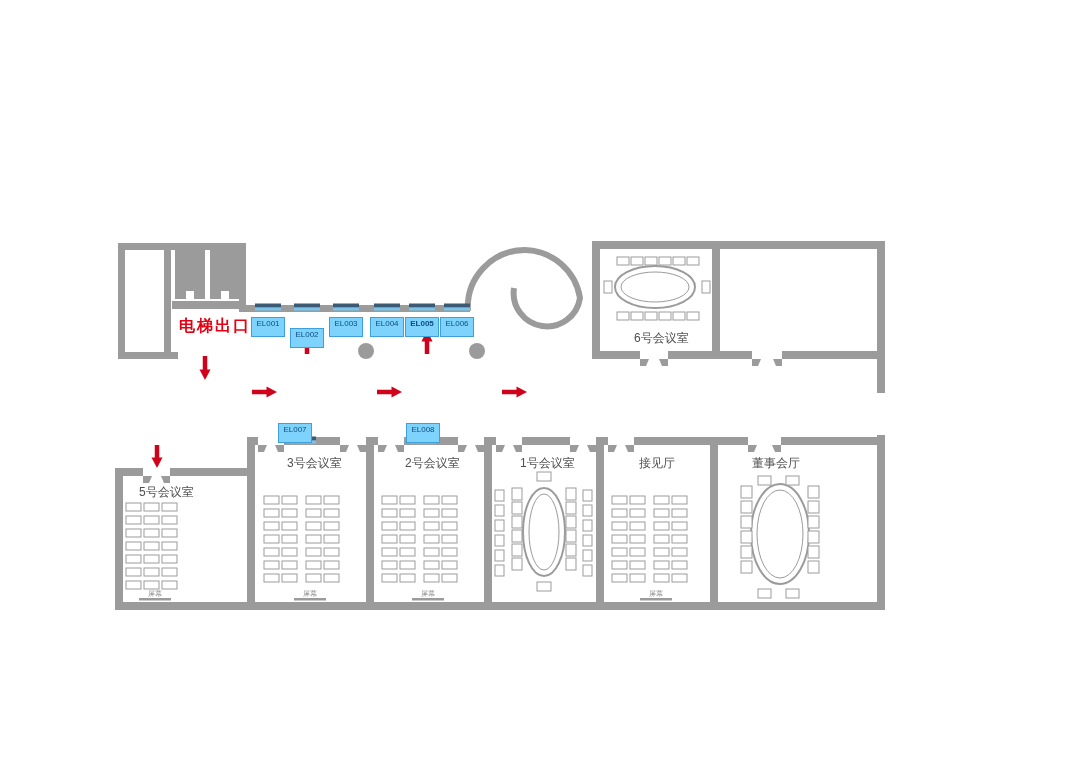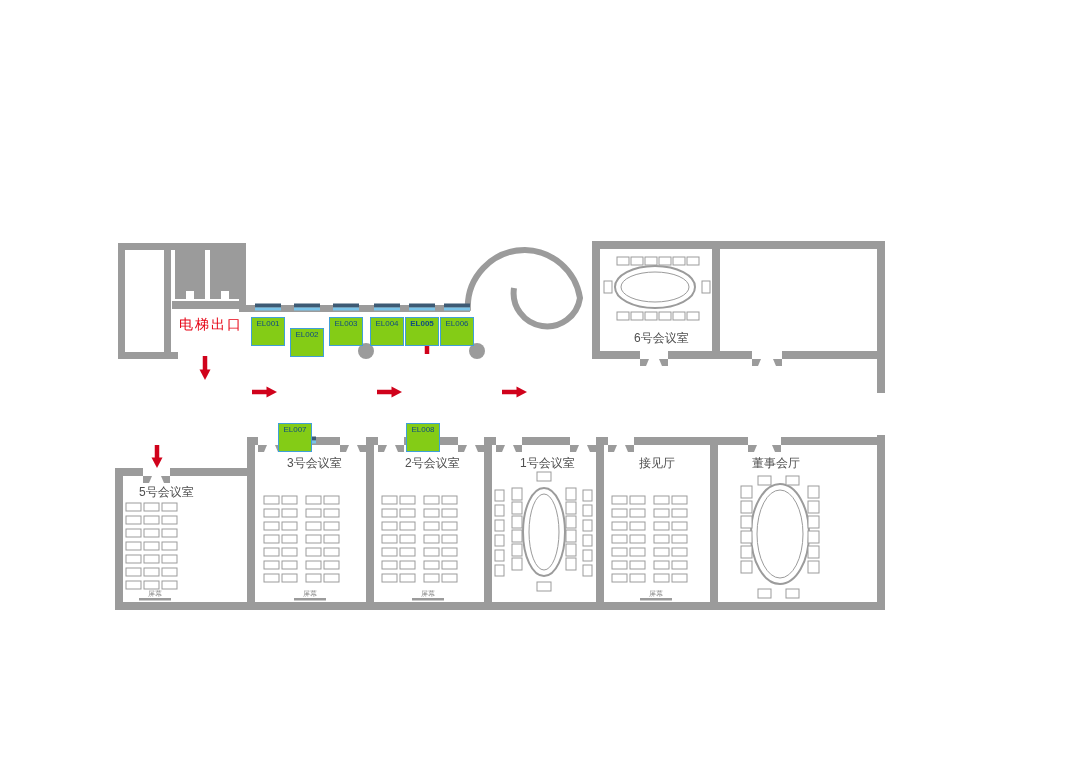--- a/index.html
+++ b/index.html
@@ -1,22 +1,22 @@
 <!DOCTYPE html>
 <html><head>
 <meta charset="utf-8">
 <style>
   html,body{margin:0;padding:0;background:#ffffff;}
   .canvas{position:relative;width:1080px;height:764px;background:#ffffff;overflow:hidden;
           font-family:"Liberation Sans","DejaVu Sans",sans-serif;}
   svg.plan{position:absolute;left:0;top:0;}
   .title2f{position:absolute;left:884px;top:142px;font-size:62px;font-weight:bold;color:#000;letter-spacing:1px;}
-  .exit{position:absolute;left:179px;top:316px;font-size:14px;font-weight:normal;color:#e60012;letter-spacing:2px;white-space:nowrap;}
-  .el-sign{position:absolute;width:34px;height:29px;line-height:12px;text-align:center;font-size:8px;
-           border:1px solid #3f9fd8;background:#84cc16;color:#0f4c81;box-sizing:border-box;}
+  .exit{position:absolute;left:179px;top:316px;font-size:16px;font-weight:bold;color:#e60012;letter-spacing:2px;white-space:nowrap;}
+  .el-sign{position:absolute;width:34px;height:20px;line-height:12px;text-align:center;font-size:8px;
+           border:1px solid #3f9fd8;background:#7dd3fc;color:#0f4c81;box-sizing:border-box;}
   .room-label{position:absolute;font-size:12px;color:#4f4f4f;white-space:nowrap;}
   .screen-label{position:absolute;font-size:7px;color:#8a8a8a;white-space:nowrap;}
   .footer{position:absolute;left:795px;top:693px;font-size:11px;color:#1f1f1f;line-height:14.5px;white-space:nowrap;}
 </style>
 </head>
 <body>
 
 <div class="canvas">
 
   <svg class="plan" width="1080" height="764" viewBox="0 0 1080 764">

